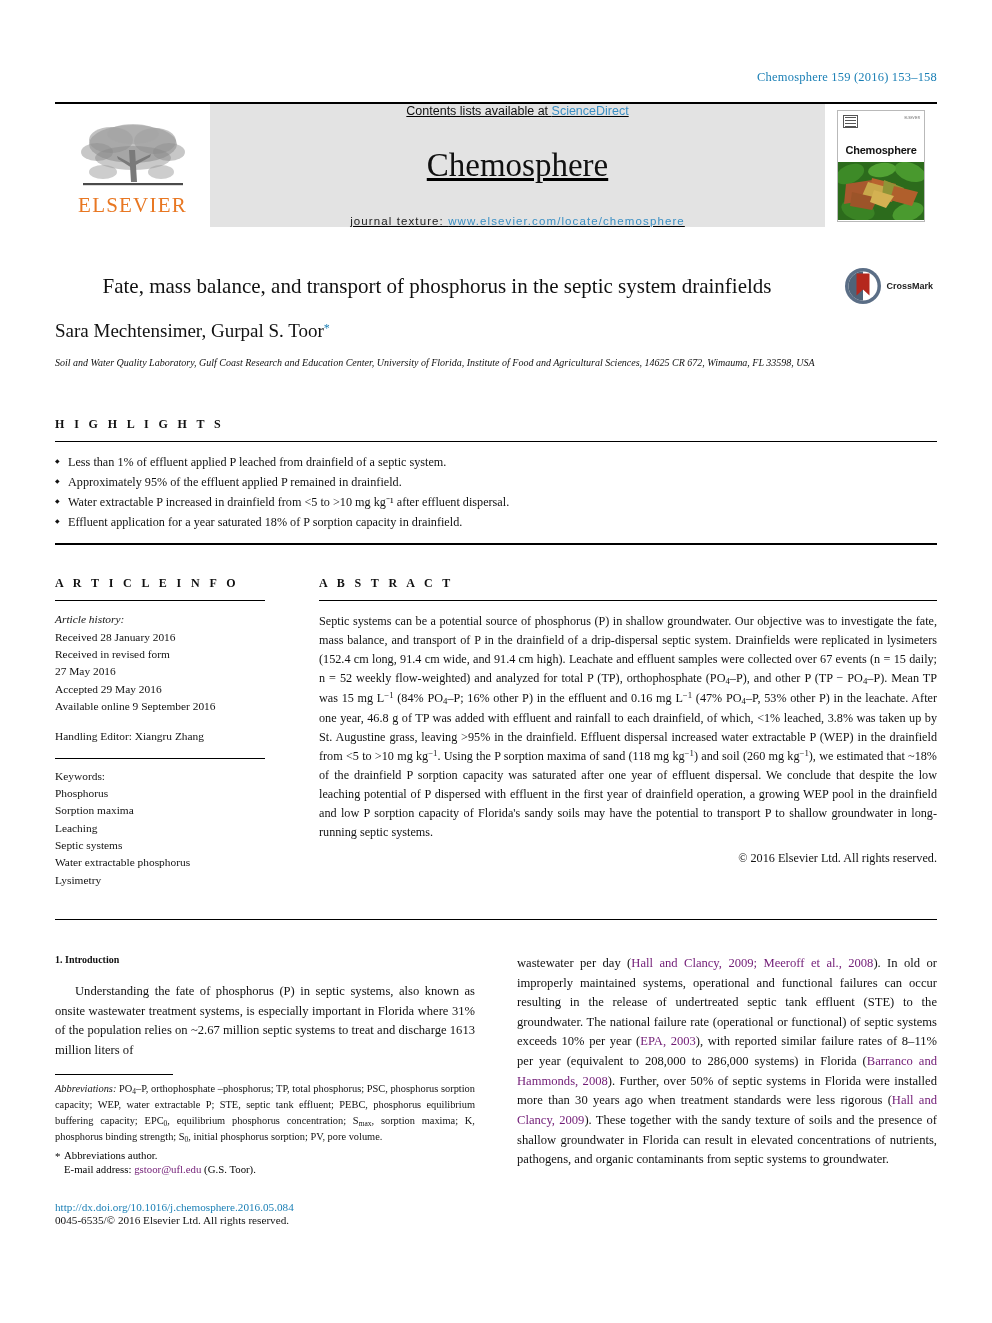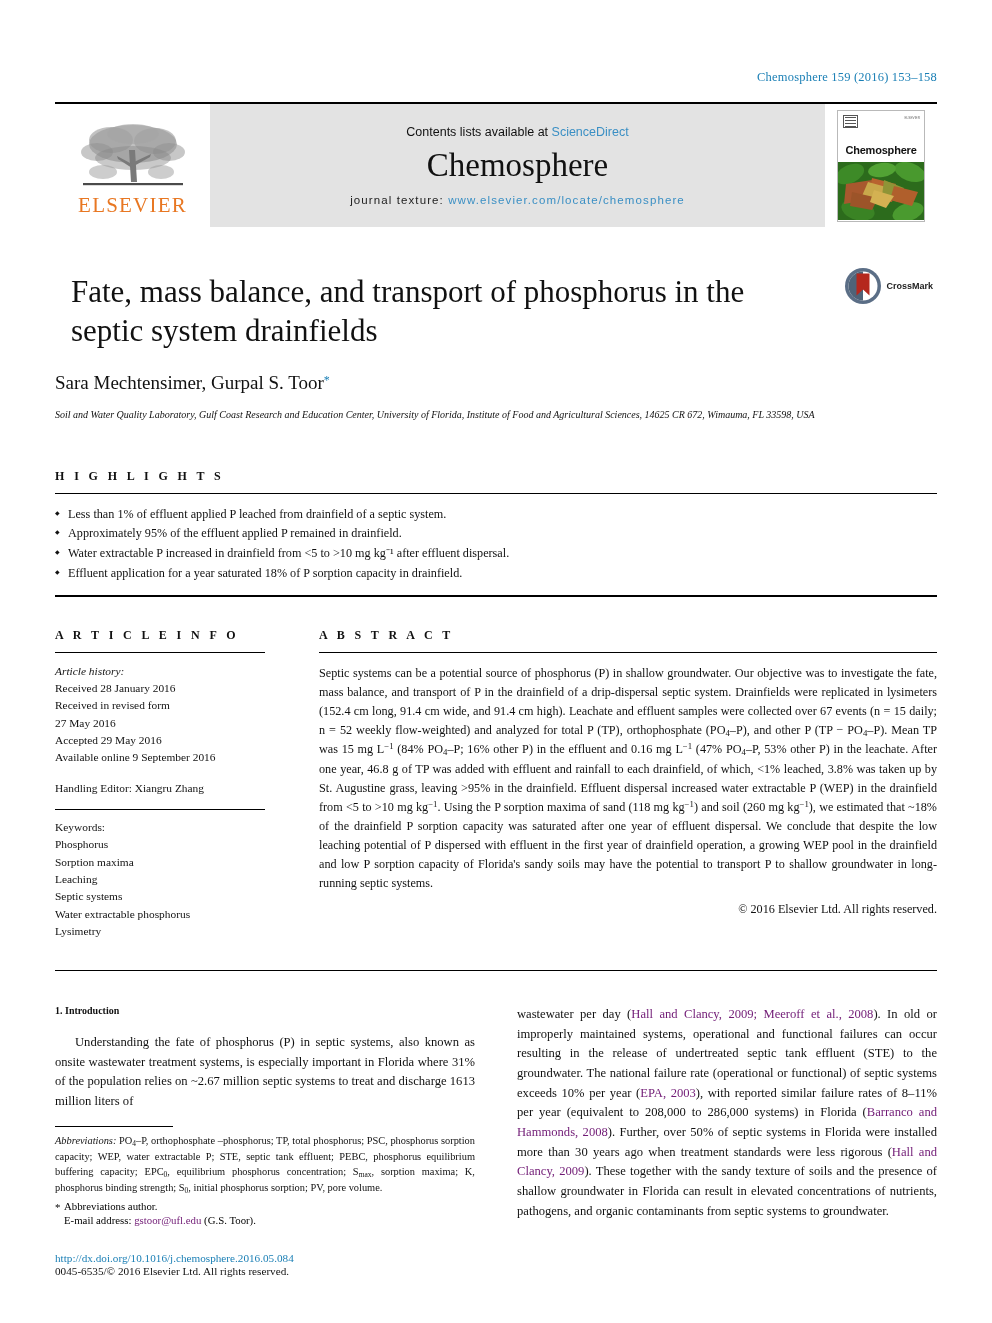--- a/index.html
+++ b/index.html
@@ -51,22 +51,23 @@
     letter-spacing: 1.2px;
     line-height: 1;
     margin-top: 1px;
   }
   .mast-center {
     flex: 1 1 auto;
     background: #e3e3e3;
     display: flex;
     flex-direction: column;
     align-items: center;
-    justify-content: center;
+    justify-content: space-between;
     gap: 2px;
+    text-decoration: underline;
   }
   .contents-line { font-family: "Liberation Sans", sans-serif; font-size: 12.5px; color: #111; }
   .contents-line .sd { color: #3a8fc4; }
   .journal-name {
     font-family: "Liberation Serif", serif;
     font-size: 33px;
     color: #111;
     line-height: 1.15;
     margin: 6px 0 8px 0;
   }
@@ -110,26 +111,27 @@
     text-align: center;
     font-family: "Liberation Sans", sans-serif;
     font-size: 11px; font-weight: bold; color: #111;
     letter-spacing: -.2px;
   }
   .cover-img { height: 53%; position: relative; background: #2f6b1d; overflow: hidden; }
 
   
   .title-block { margin-top: 46px; position: relative; padding-right: 118px; }
   .art-title {
-    font-size: 31px;
+    font-size: 21px;
     line-height: 1.25;
     font-family: "Liberation Serif", serif;
     color: #111;
     margin: 16px;
     font-weight: normal;
+    text-align: center;
   }
   .authors {
     margin-top: 21px;
     font-size: 19px;
     color: #111;
     font-family: "Liberation Serif", serif;
   }
   .authors sup { color: #1a7fb5; font-size: 12px; }
   .affil {
     margin-top: 13px;

